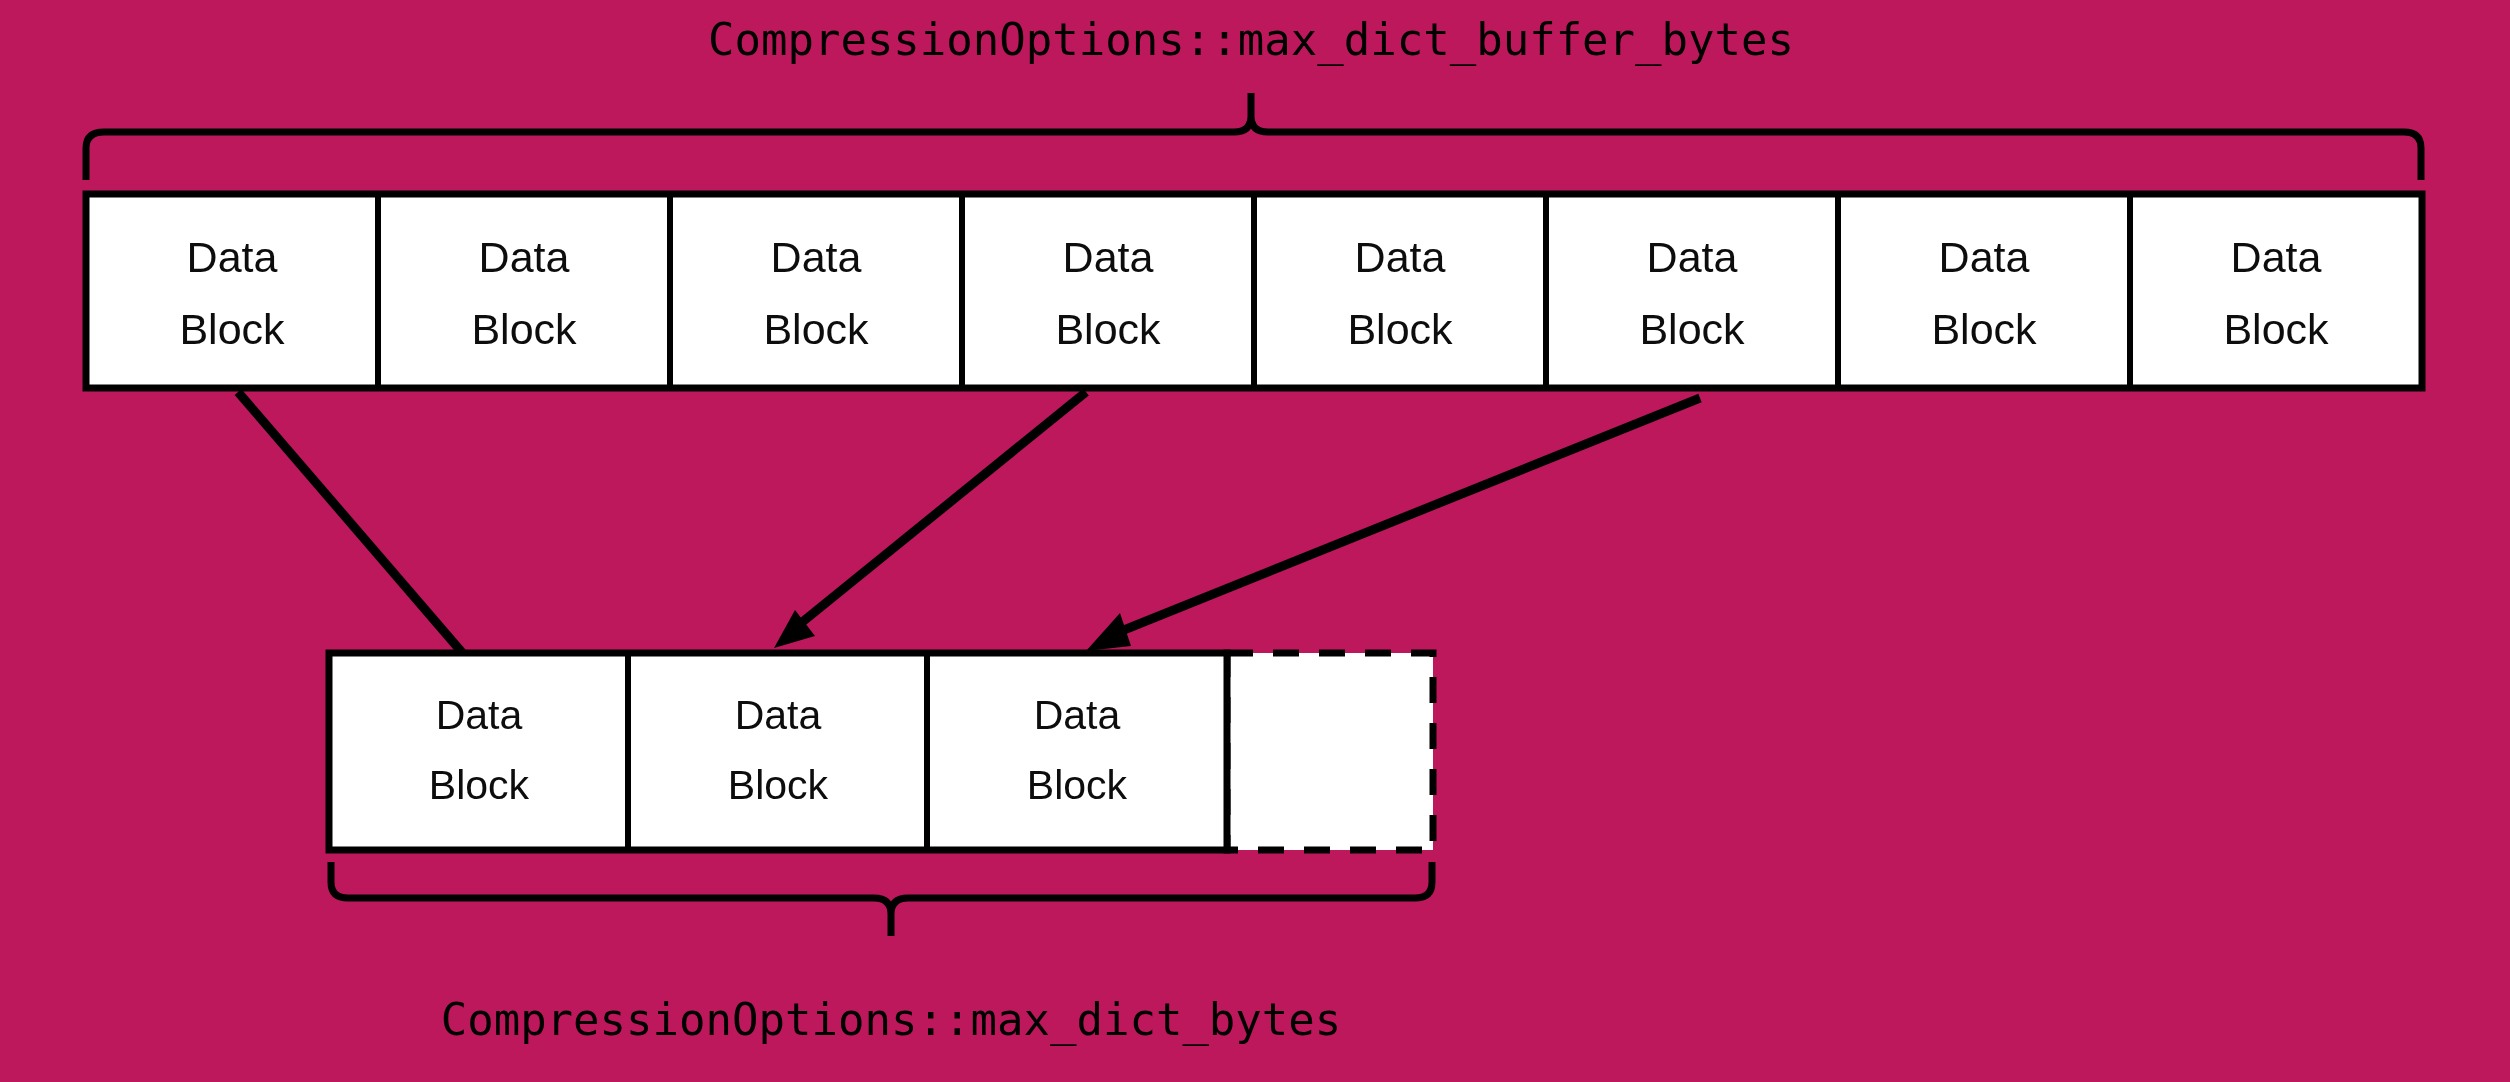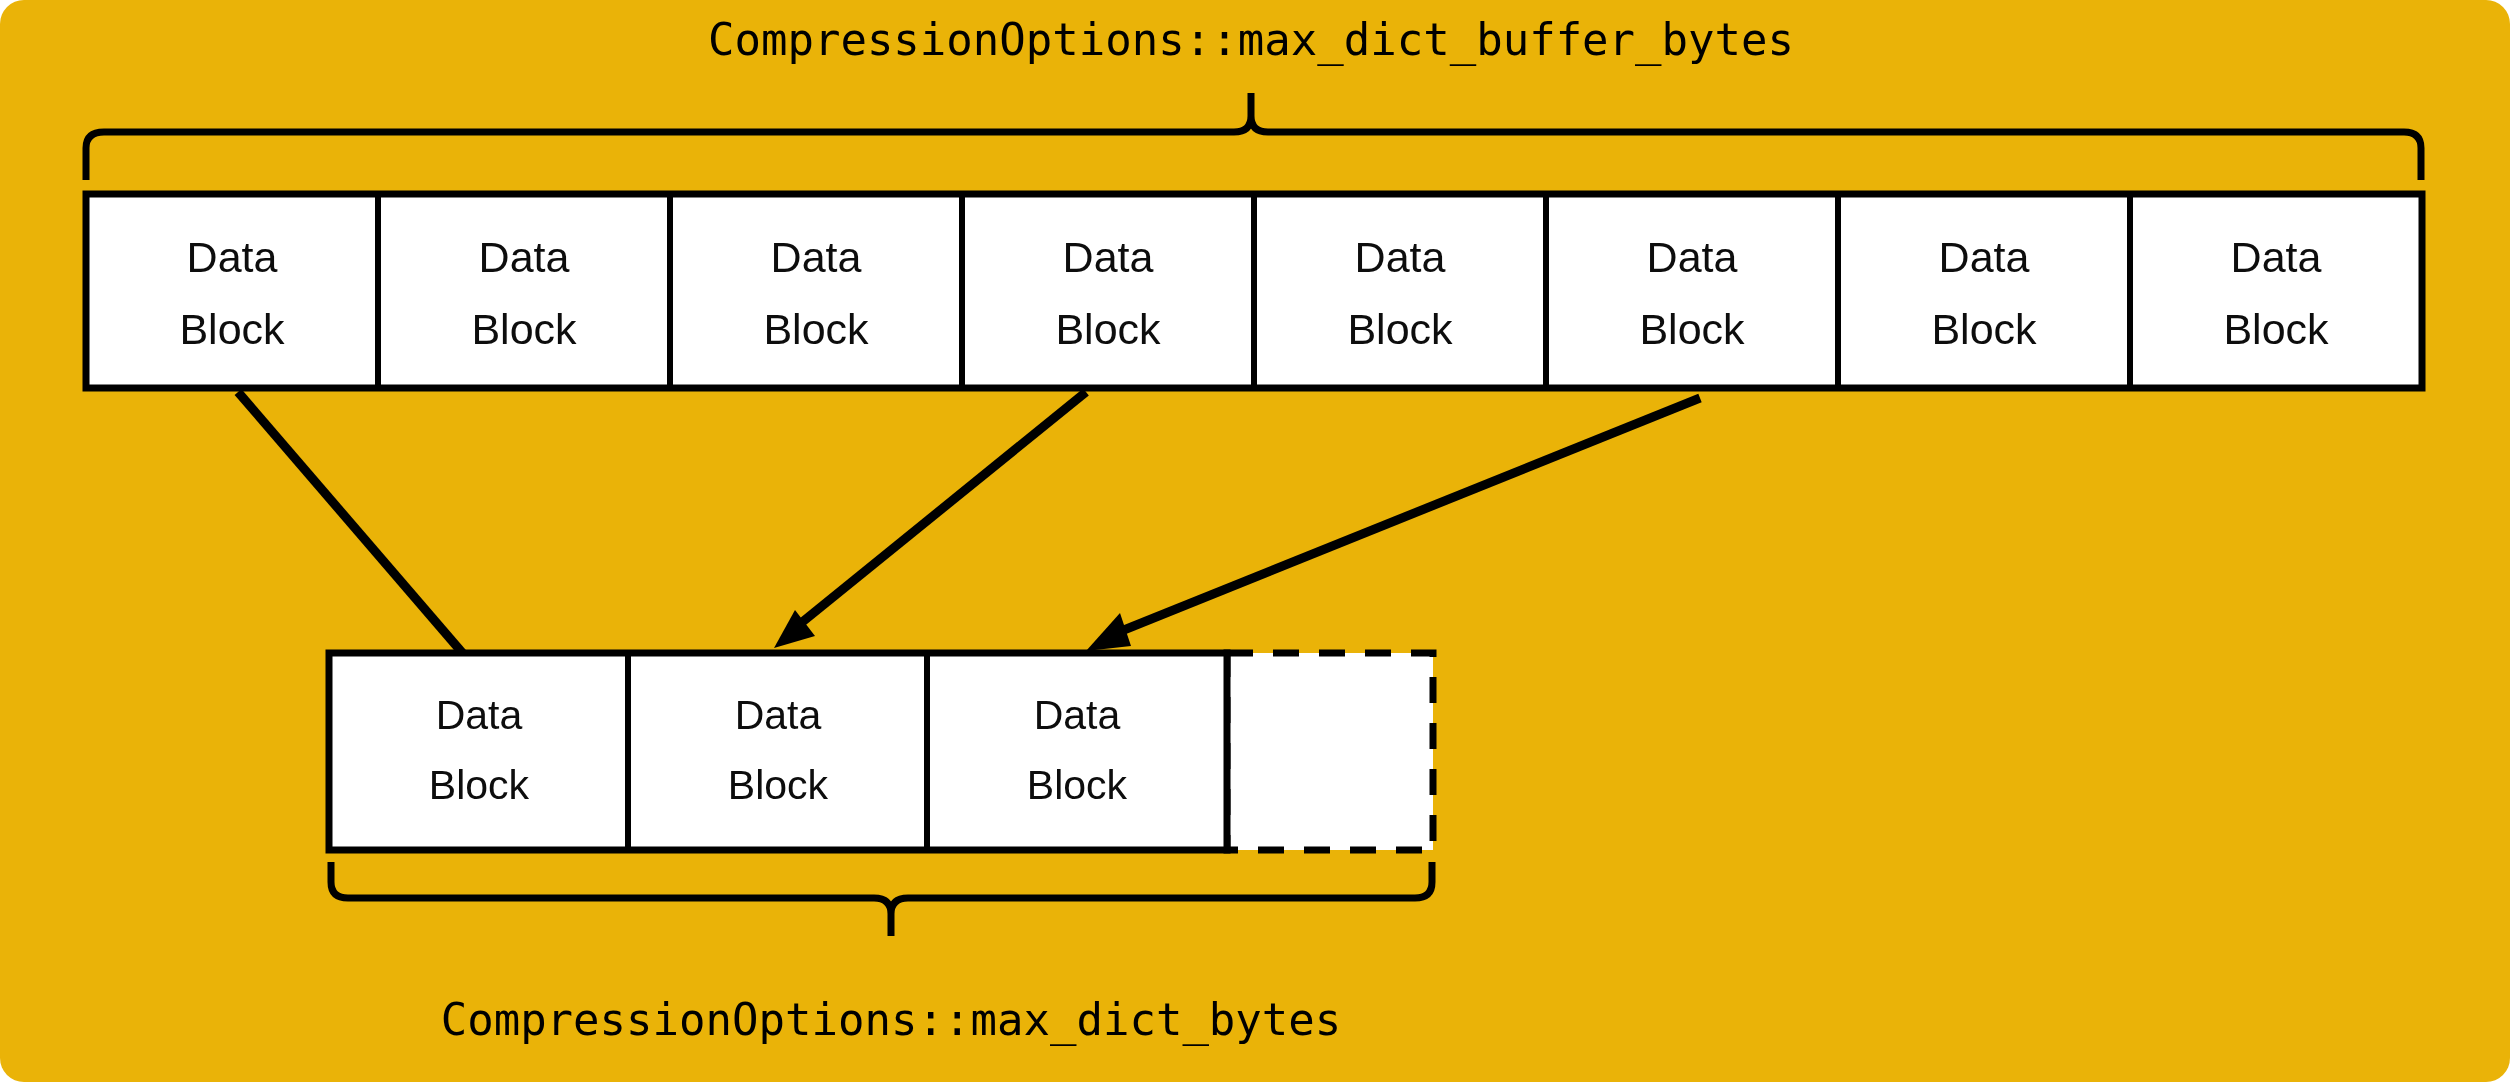--- a/index.html
+++ b/index.html
@@ -4,24 +4,23 @@
 <style>
   html, body {
     margin: 0;
     padding: 0;
     background: #ffffff;
   }
   #stage {
     position: relative;
     width: 2510px;
     height: 1082px;
-    background: #eab308;
+    background: #be185d;
     overflow: hidden;
     font-family: "Liberation Sans", sans-serif;
-    border-radius: 24px;
   }
   #diagram-svg {
     position: absolute;
     left: 0;
     top: 0;
     width: 2510px;
     height: 1082px;
   }
   .mono-label {
     font-family: "DejaVu Sans Mono", "Liberation Mono", monospace;

